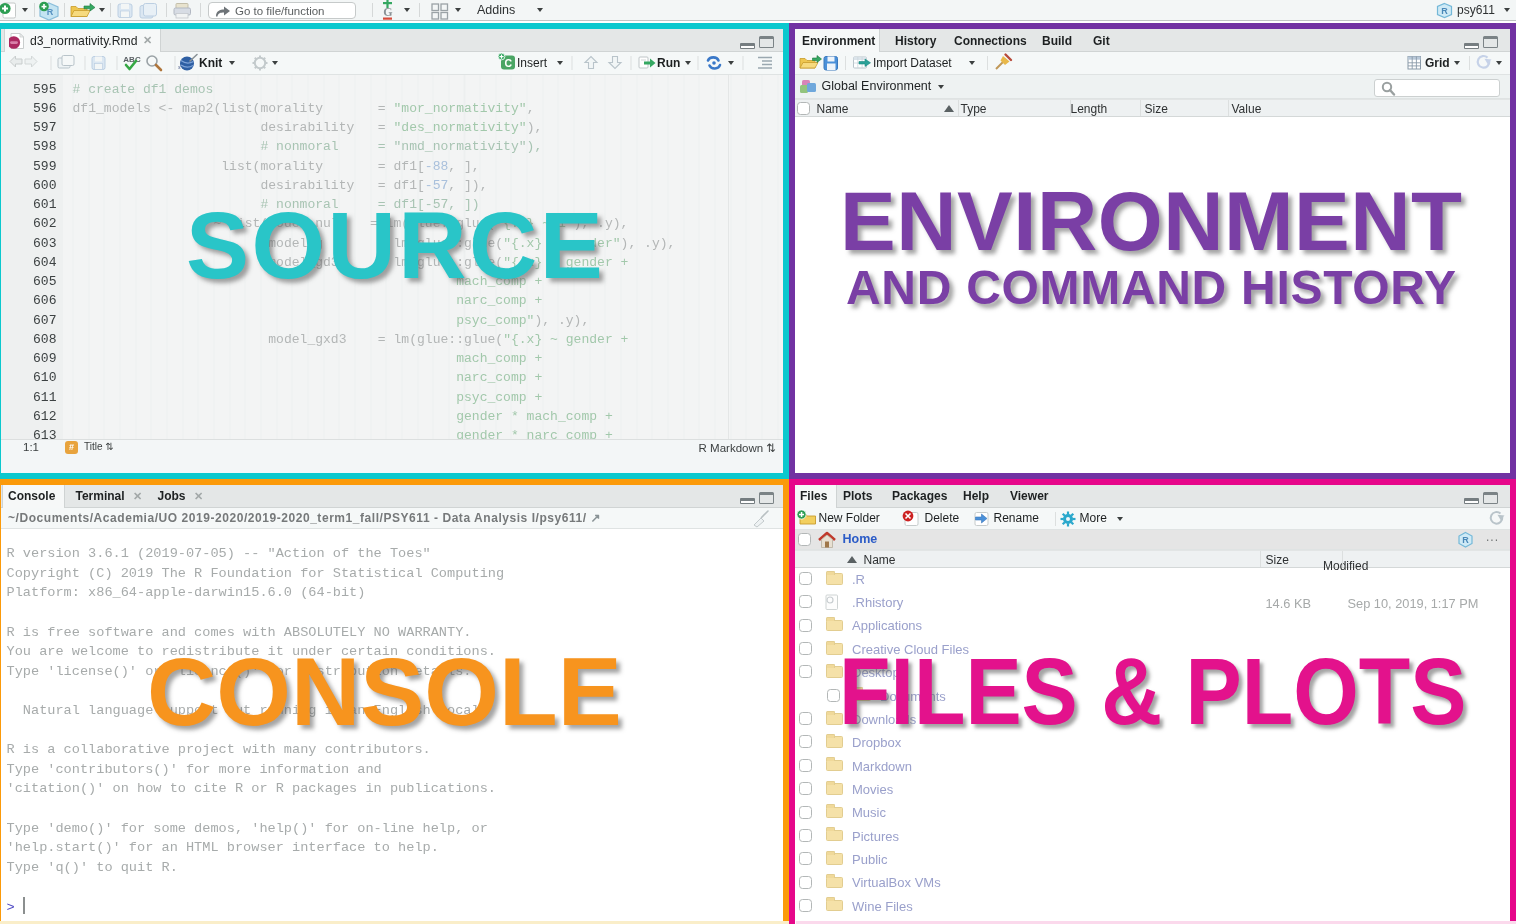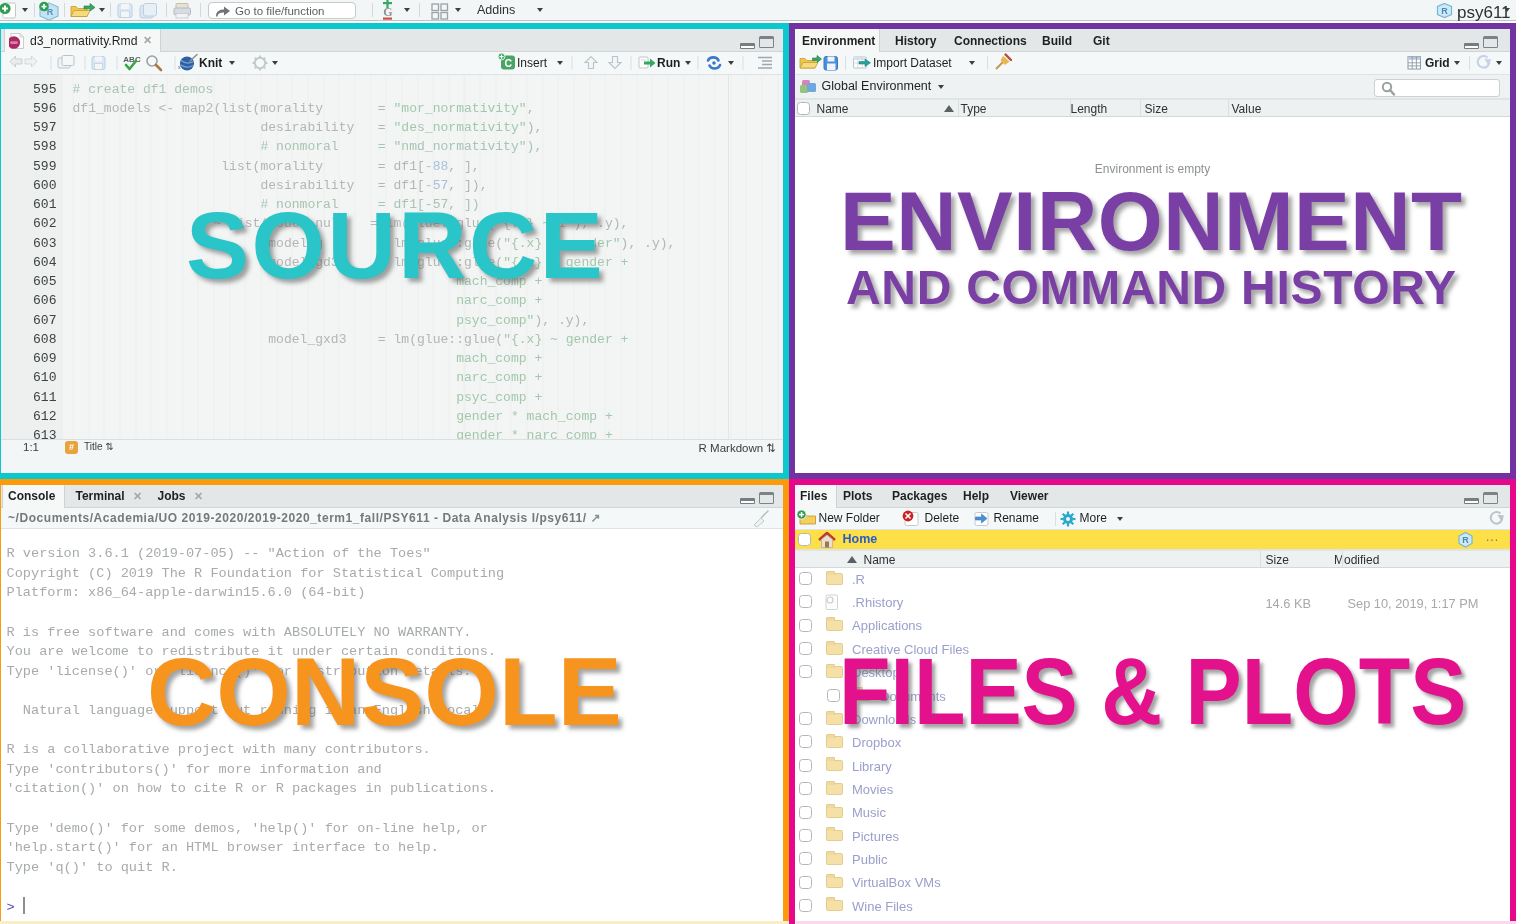--- a/index.html
+++ b/index.html
@@ -108,21 +108,21 @@
           <path d="M2 13.5 C2 8 6 6.5 10 6.5 L10 3.5 L16 8 L10 12.5 L10 9.5 C6.5 9.5 4 10 3.5 13.5 Z" fill="#6e7478"></path>
         </svg>
         <span style="position:absolute; left:26px; top:2.5px; font-size:11.5px; color:#5b5f60;">Go to file/function</span>
       </div>
   <div class="sep" style="left:372px;"></div>
   <div class="dn" style="left:404px; top:8px;"></div>
   <div class="sep" style="left:419px;"></div>
   <div class="dn" style="left:455px; top:8px;"></div>
   <span style="position:absolute; left:477px; top:3px; font-size:12.5px; color:#2e3132;">Addins</span>
   <div class="dn" style="left:537px; top:8px;"></div>
-  <span style="position:absolute; left:1457px; top:3px; font-size:17px; color:#2e3132;">psy611</span>
+  <span style="position:absolute; left:1457px; top:3px; font-size:12px; color:#2e3132;">psy611</span>
   <div class="dn" style="left:1504px; top:8px;"></div>
 </div>
 
 <div class="pane" id="p-src">
   <div class="tabstrip">
     <div class="tab" style="left:3px; width:157px;"></div>
     <span class="tabtxt" style="left:29px; font-weight:normal; font-size:12.2px;">d3_normativity.Rmd</span>
     <span class="xmark" style="left:142px;">✕</span>
     <div class="minmax" style="right:8px;">
           <div class="mini"></div>
@@ -327,21 +327,20 @@
     <span class="htxt" style="left:165.5px;">Type</span>
     <span class="htxt" style="left:275.5px;">Length</span>
     <span class="htxt" style="left:349.5px;">Size</span>
     <span class="htxt" style="left:436.5px;">Value</span>
     <div class="sorttri" style="left:149px; top:5.5px;"></div>
     <div class="colline" style="left:162.5px;"></div>
     <div class="colline" style="left:274.5px;"></div>
     <div class="colline" style="left:344.5px;"></div>
     <div class="colline" style="left:432.5px;"></div>
   </div>
-  <span style="position:absolute; left:0; right:0; top:133px; text-align:center; font-size:12px; color:#8d9191;">Environment is empty</span>
 </div>
 
 <div class="pane" id="p-con">
   <div class="tabstrip">
     <div class="tab" style="left:1px; width:63px;"></div>
     <span class="tabtxt" style="left:7px;">Console</span>
     <span class="tabtxt" style="left:74.5px;">Terminal</span>
     <span class="xmark" style="left:132px;">✕</span>
     <span class="tabtxt" style="left:156.5px;">Jobs</span>
     <span class="xmark" style="left:193px;">✕</span>
@@ -418,39 +417,39 @@
           </g>
           <path d="M705.5 5.6 A5.8 5.8 0 1 0 707.3 9.2" fill="none" stroke="#b9c4ca" stroke-width="2"></path>
           <path d="M702.5 6.8 L709.5 7.6 L705.6 12 Z" fill="#b9c4ca"></path>
         </svg>
     <span class="ttext" style="left:23.5px; top:3.5px;">New Folder</span>
     <span class="ttext" style="left:129.5px; top:3.5px;">Delete</span>
     <span class="ttext" style="left:198.5px; top:3.5px;">Rename</span>
     <span class="ttext" style="left:284.5px; top:3.5px;">More</span>
     <div class="dn" style="left:322px; top:9px;"></div>
   </div>
-  <div class="ptool" style="top:45px; height:20px; background:#fde047;">
+  <div class="ptool" style="top:45px; height:20px; background:#e5e5e5;">
     <div class="cb" style="left:2.5px; top:3px;"></div>
     <svg width="22" height="20" style="position:absolute;left:22px;top:1px">
       <path d="M2 9 L10 2 L18 9" fill="none" stroke="#c0392b" stroke-width="2.6" stroke-linejoin="round"></path>
       <path d="M4.5 8.5 L4.5 16.5 L15.5 16.5 L15.5 8.5 L10 4 Z" fill="#e8e0d2" stroke="#b8b0a0" stroke-width="0.8"></path>
       <rect x="8" y="10.5" width="4" height="6" fill="#a0784a"></rect>
     </svg>
     <span style="position:absolute; left:47.5px; top:2px; font-size:12.5px; font-weight:bold; color:#2b5bc7;">Home</span>
     <svg width="17" height="18" style="position:absolute;left:662px;top:1px">
       <path d="M8.5 1.5 L15 5 L15 12.5 L8.5 16 L2 12.5 L2 5 Z" fill="#cfeaf6" stroke="#74b8d8" stroke-width="1.2"></path>
       <text x="8.5" y="11.5" text-anchor="middle" font-size="9" font-weight="bold" fill="#4a88b8" font-family="Liberation Sans">R</text>
     </svg>
     <span style="position:absolute; left:691px; top:0px; font-size:12px; color:#6e7272; letter-spacing:1px;">...</span>
   </div>
   <div class="thead" style="top:65px; height:18px;">
     <div class="sorttri" style="left:52px; top:5.5px;"></div>
     <span class="htxt" style="left:68.5px;">Name</span>
     <span class="htxt" style="left:470.5px;">Size</span>
-    <span class="htxt" style="left:539px;">Modified</span>
+    <span class="htxt" style="left:528px;margin-top:6px;">Modified</span>
     <div class="colline" style="left:464.5px;"></div>
     <div class="colline" style="left:546.5px;"></div>
   </div>
   <div id="filerows">
         <div class="frow" style="top:82px;">
           <div class="cb" style="left:4px; top:5.5px;"></div>
           <div class="folder"></div>
           <span class="fname">.R</span>
         </div>
         <div class="frow" style="top:105.35px;">
@@ -489,21 +488,21 @@
           <span class="fname">Downloads</span>
         </div>
         <div class="frow" style="top:245.45000000000002px;">
           <div class="cb" style="left:4px; top:5.5px;"></div>
           <div class="folder"></div>
           <span class="fname">Dropbox</span>
         </div>
         <div class="frow" style="top:268.8px;">
           <div class="cb" style="left:4px; top:5.5px;"></div>
           <div class="folder"></div>
-          <span class="fname">Library</span>
+          <span class="fname">Markdown</span>
         </div>
         <div class="frow" style="top:292.15px;">
           <div class="cb" style="left:4px; top:5.5px;"></div>
           <div class="folder"></div>
           <span class="fname">Movies</span>
         </div>
         <div class="frow" style="top:315.5px;">
           <div class="cb" style="left:4px; top:5.5px;"></div>
           <div class="folder"></div>
           <span class="fname">Music</span>

